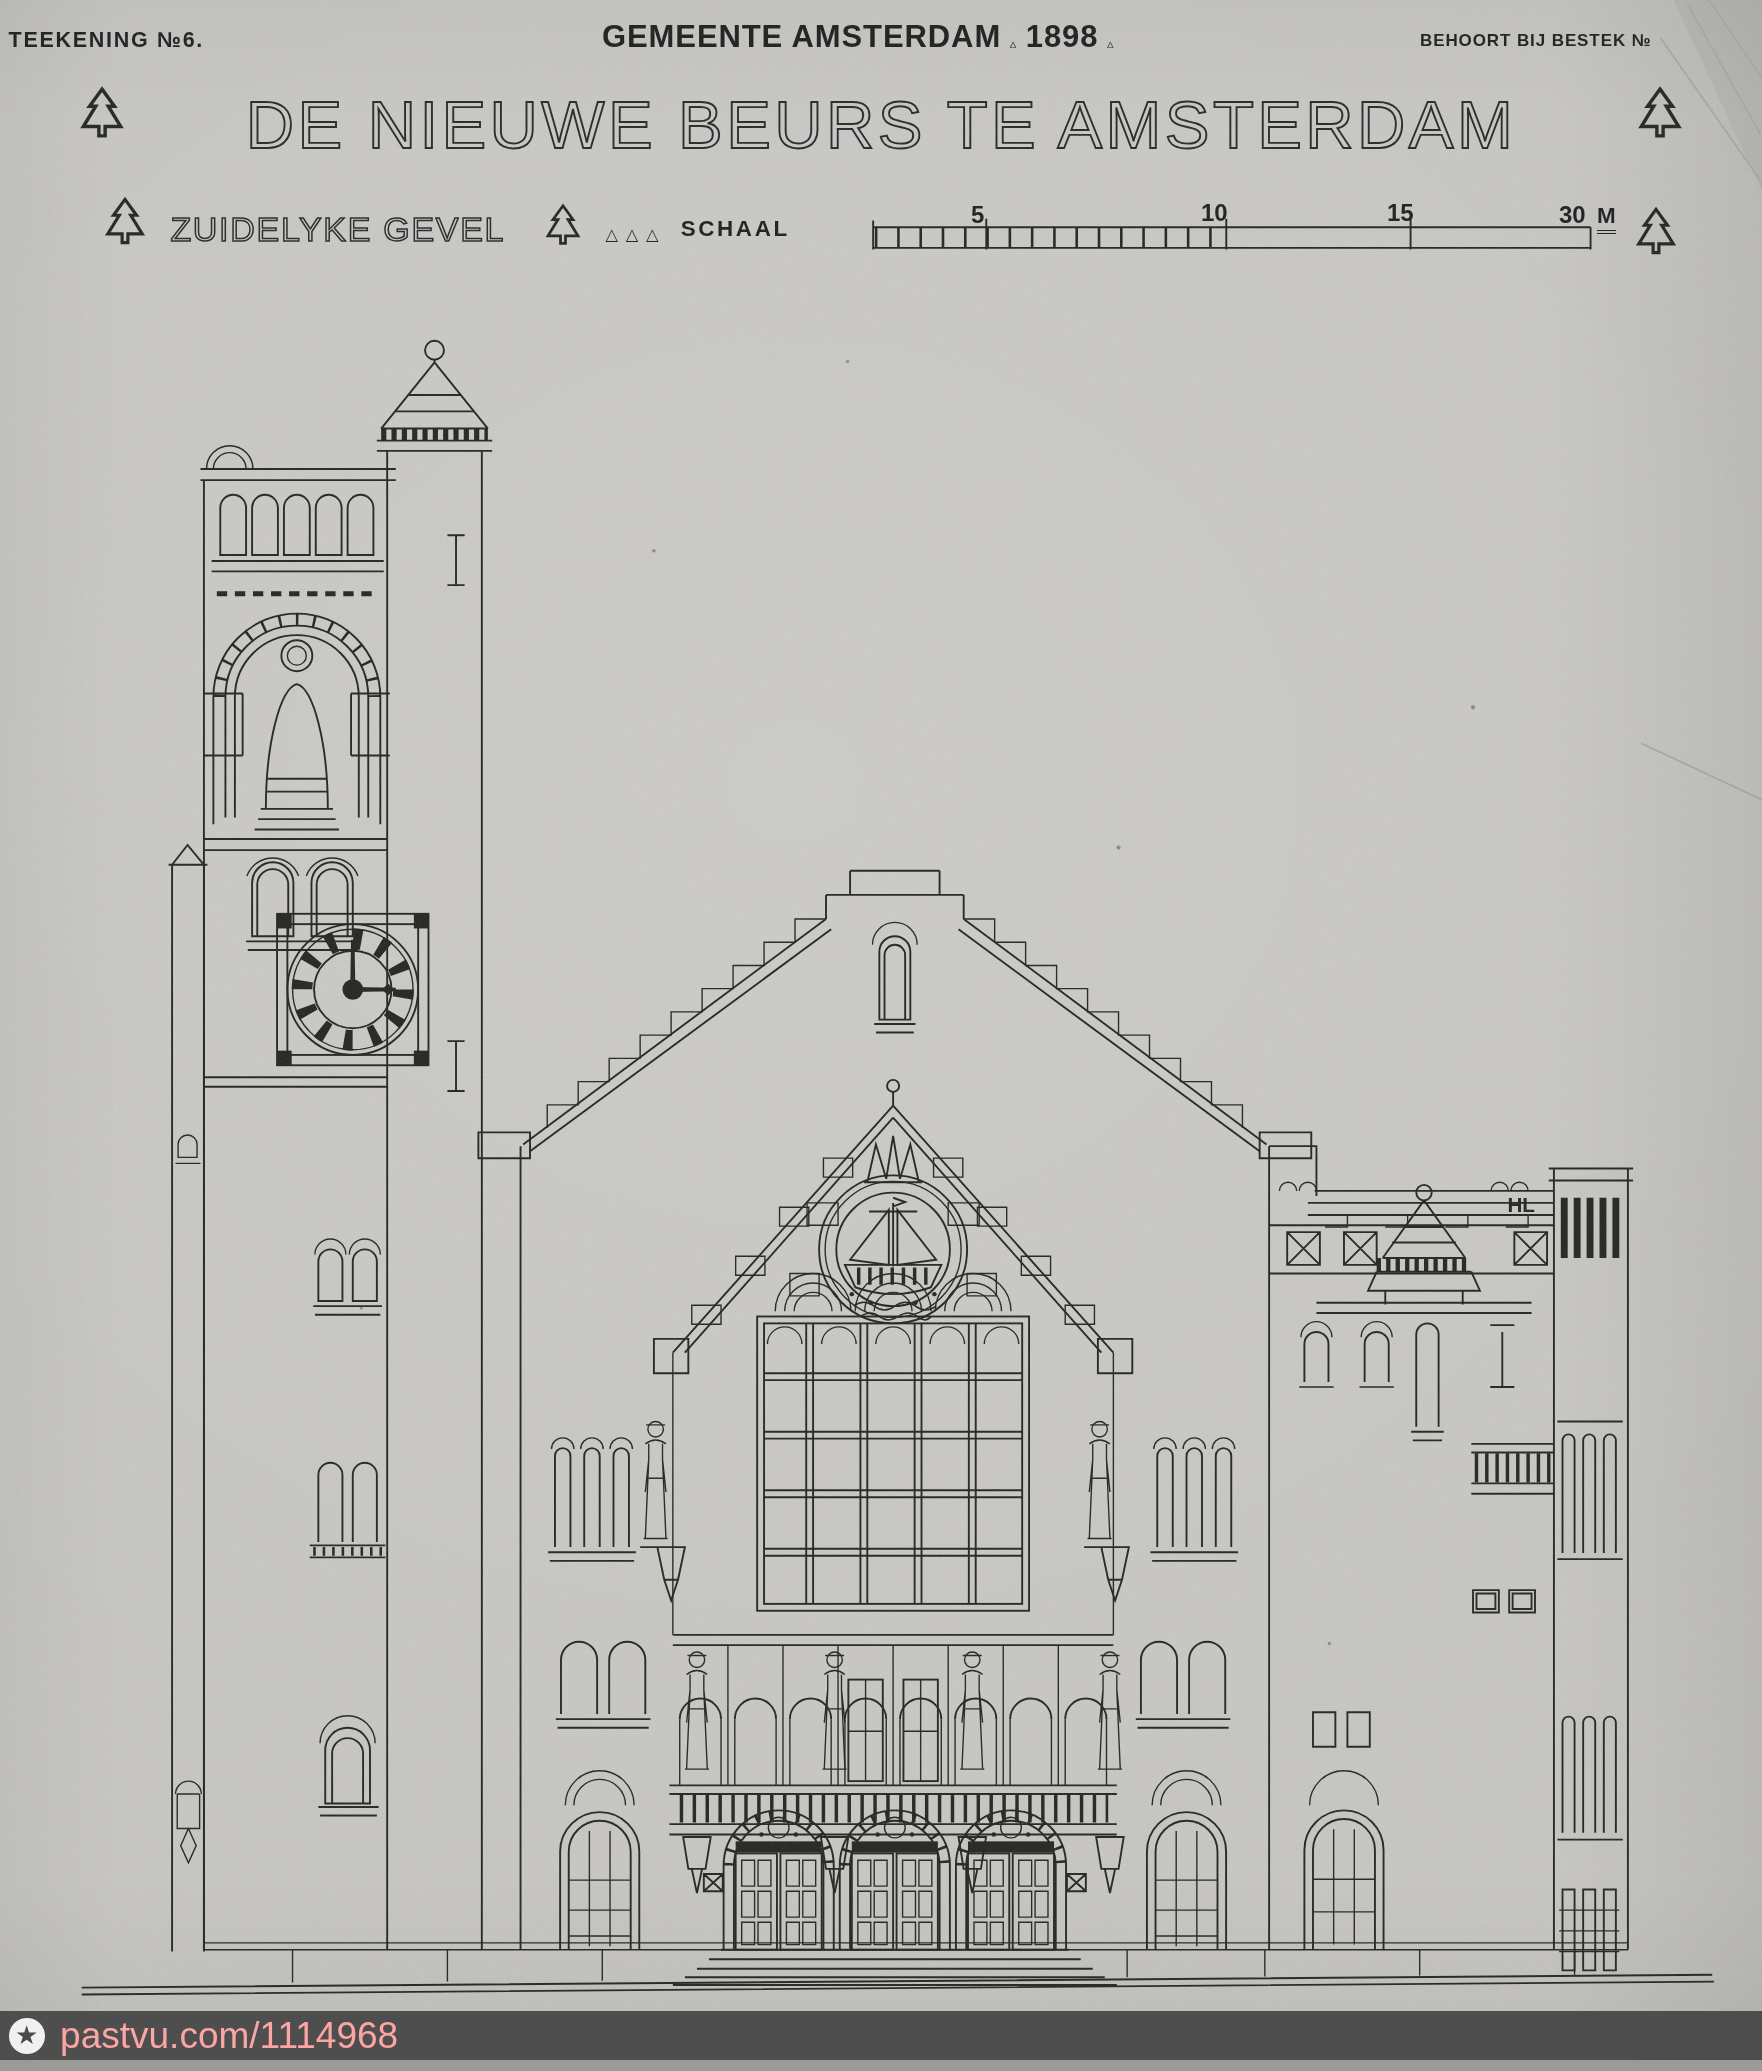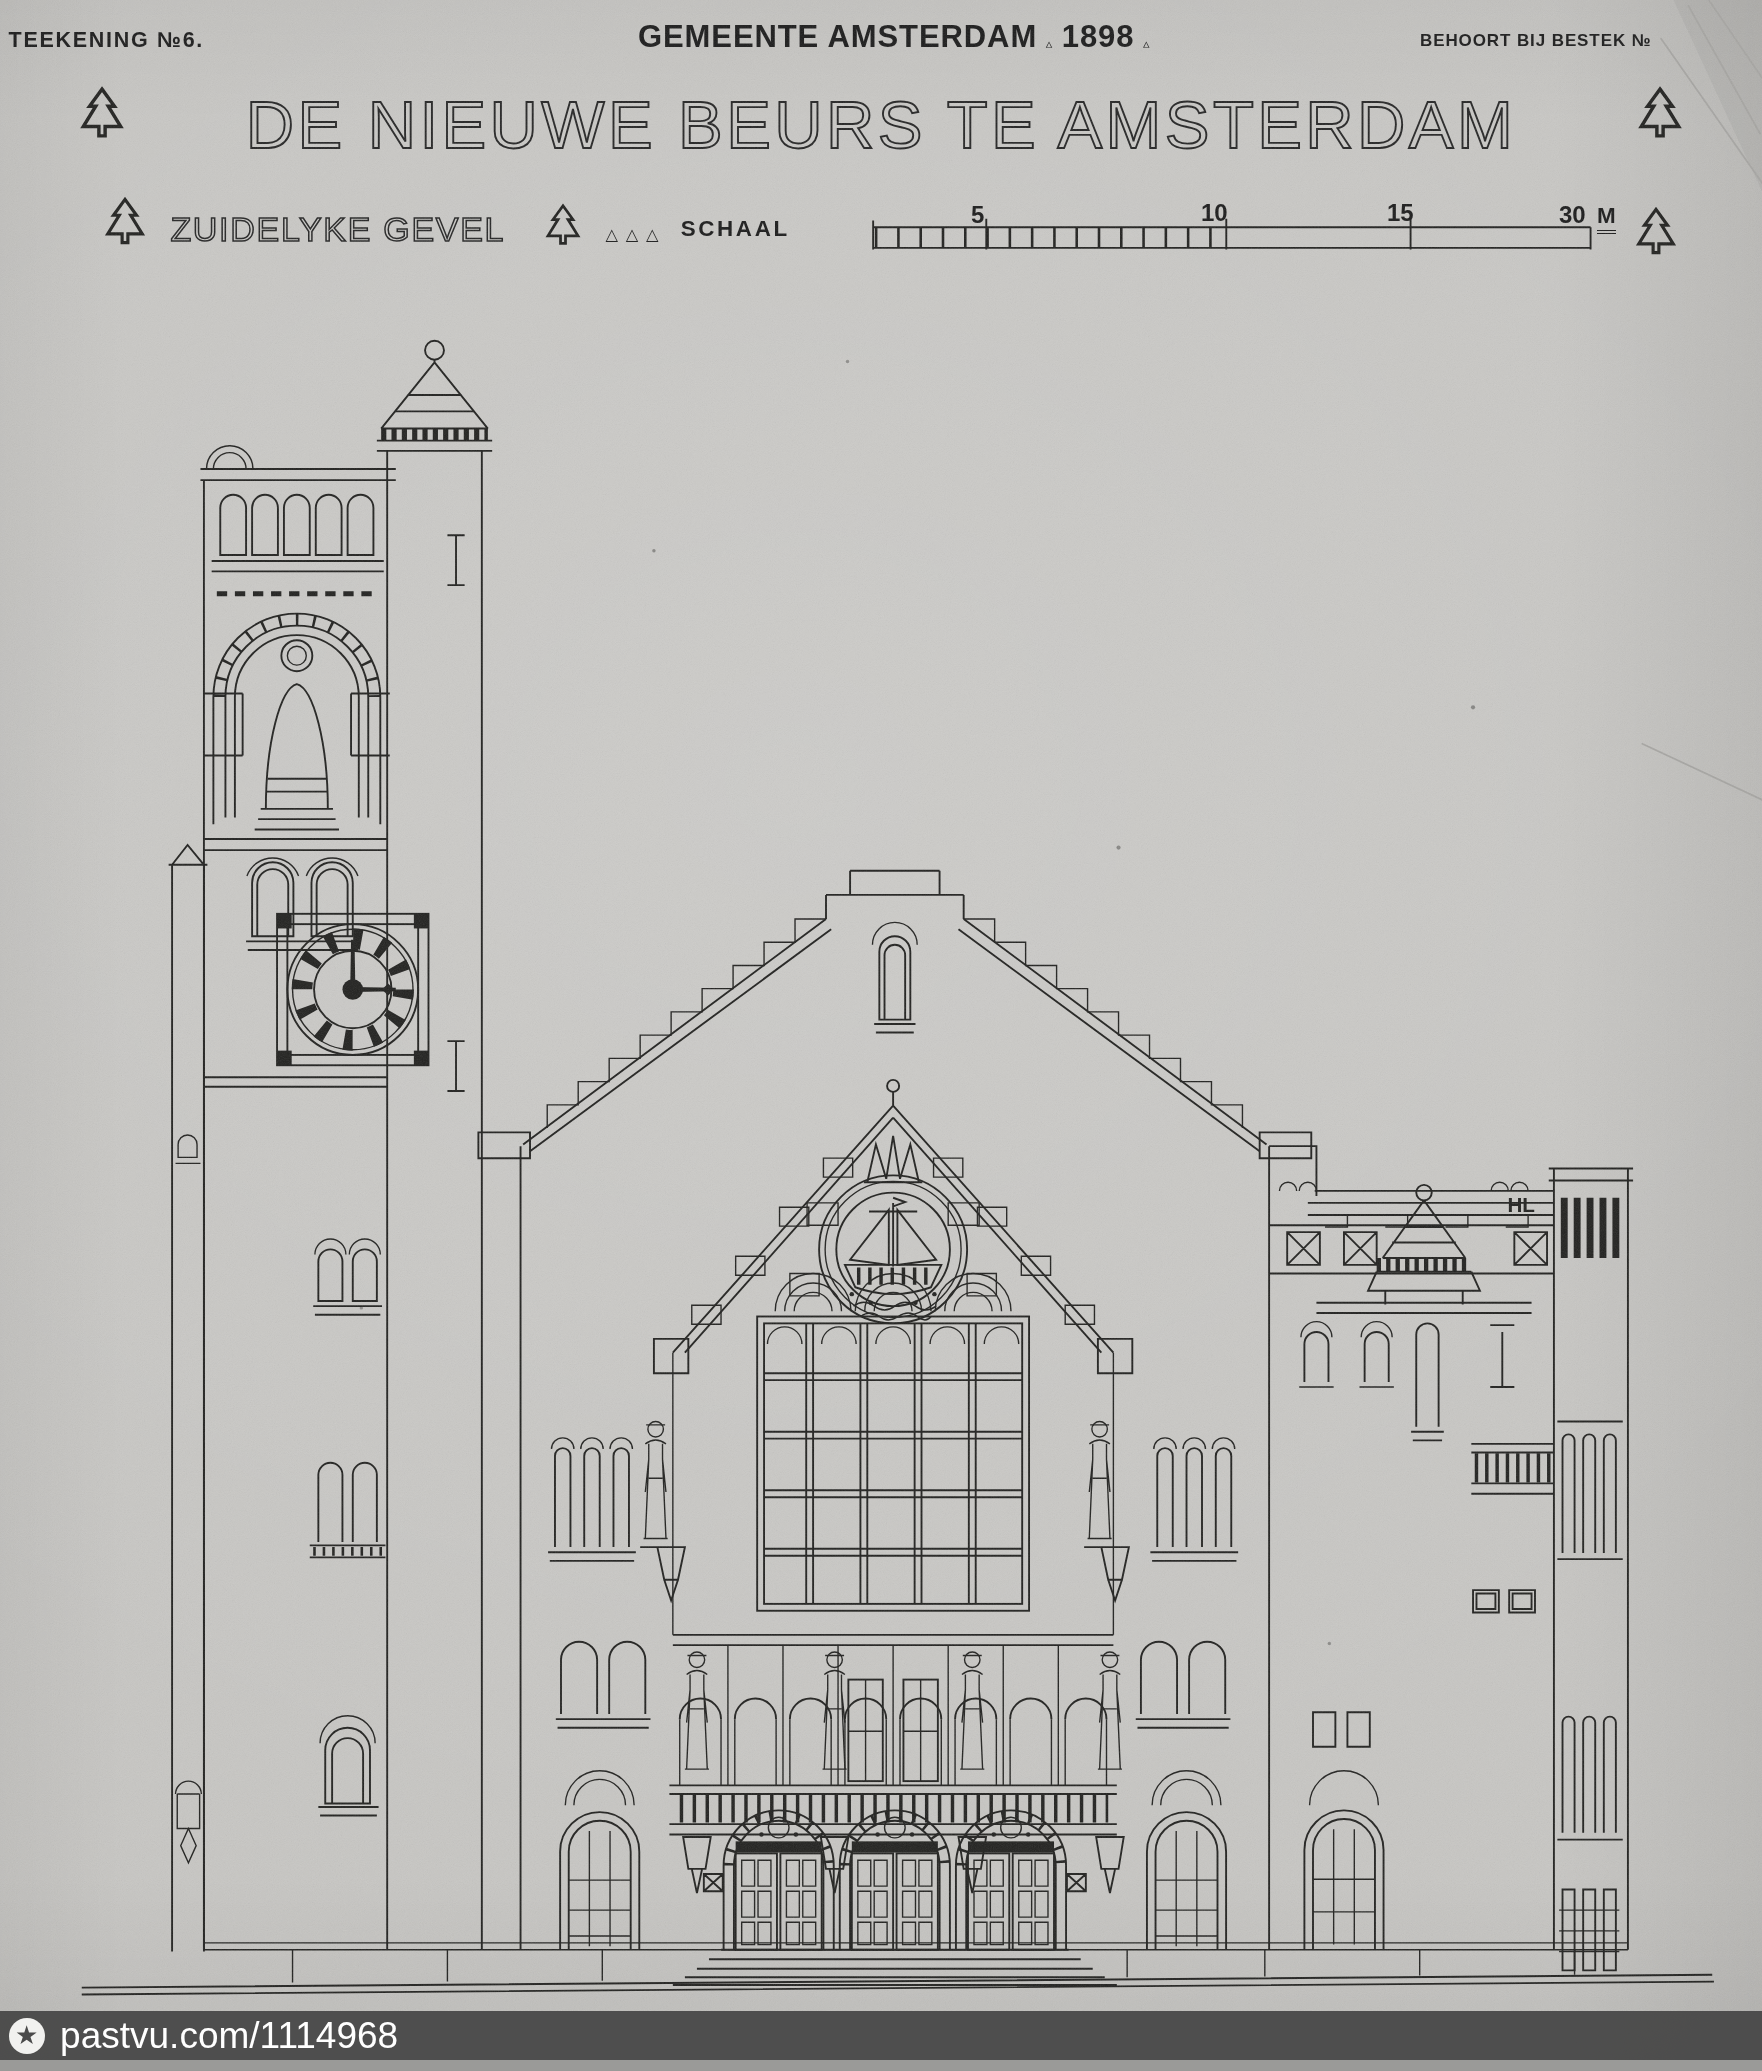--- a/index.html
+++ b/index.html
@@ -8,21 +8,21 @@
     background:
       radial-gradient(ellipse 120% 90% at 45% 38%, rgba(255,255,255,0.10), rgba(0,0,0,0) 60%),
       linear-gradient(to right, rgba(0,0,0,0.04), rgba(0,0,0,0) 7%, rgba(0,0,0,0) 88%, rgba(0,0,0,0.07)),
       linear-gradient(to bottom, rgba(0,0,0,0.03), rgba(0,0,0,0) 6%, rgba(0,0,0,0) 91%, rgba(0,0,0,0.05)),
       #c7c6c3;
     font-family:"Liberation Sans", sans-serif;color:#1c1c1c;
   }
   .abs{position:absolute;}
   .hdr{font-weight:700;letter-spacing:1.7px;white-space:nowrap;}
   .hdr-left{left:8.6px;top:27.5px;font-size:21.5px;}
-  .hdr-center{left:638px;top:19px;font-size:31px;letter-spacing:0.9px;display:flex;align-items:center;gap:8.6px;}
+  .hdr-center{left:602px;top:19px;font-size:31px;letter-spacing:0.9px;display:flex;align-items:center;gap:8.6px;}
   .hdr-right{left:1420px;top:31px;font-size:17px;letter-spacing:0.9px;}
   .tri-sep{font-size:13px;position:relative;top:6.9px;font-weight:400;}
   .title-row{left:77px;top:86px;width:1608px;display:flex;align-items:flex-start;justify-content:space-between;}
   .outline-text{
     color:transparent;-webkit-text-stroke:1.9px #262626;
     font-weight:400;white-space:nowrap;
   }
   .main-title{font-size:67px;letter-spacing:3.4px;}
   .subtitle-row{left:102px;top:196px;display:flex;align-items:flex-end;gap:22.4px;}
   .subtitle-text{font-size:34px;-webkit-text-stroke:1.5px #262626;letter-spacing:1.7px;line-height:1;}
@@ -32,21 +32,21 @@
   .scale-unit{font-size:22.4px;font-weight:700;line-height:1;border-bottom:4.3px double #1c1c1c;padding-bottom:2.6px;}
   .tree{display:block;}
   .noise{left:0;top:0;z-index:4;pointer-events:none;}
   .ink-layer{left:0;top:0;z-index:2;}
   .wm-bar{
     left:0;bottom:0;width:1763px;height:49px;z-index:6;
     background:rgba(72,72,72,0.95);display:flex;align-items:center;gap:15.5px;padding-left:8.6px;box-sizing:border-box;
   }
   .wm-logo{width:36px;height:36px;border-radius:50%;background:#f1f1ef;display:flex;align-items:center;justify-content:center;flex:0 0 auto;}
   .wm-logo span{color:#4a4a4a;font-size:26px;line-height:1;position:relative;top:-0.9px;}
-  .wm-text{color:#ffffff;font-size:37px;white-space:nowrap;display:flex;gap:12px;letter-spacing:0px;transform:scaleY(1.02);}
+  .wm-text{color:#fca5a5;font-size:37px;white-space:nowrap;display:flex;gap:12px;letter-spacing:0px;transform:scaleY(1.02);}
   .dw{stroke:#222220;fill:none;stroke-width:2.2;}
   .dw-thin{stroke:#222220;fill:none;stroke-width:1.6;}
   .ink{fill:#222220;stroke:none;}
   .crease{stroke:#a6a5a2;stroke-width:2;fill:none;}
   svg text{font-family:"Liberation Sans", sans-serif;}
 </style>
 </head>
 <body>
 
 <div class="sheet">

